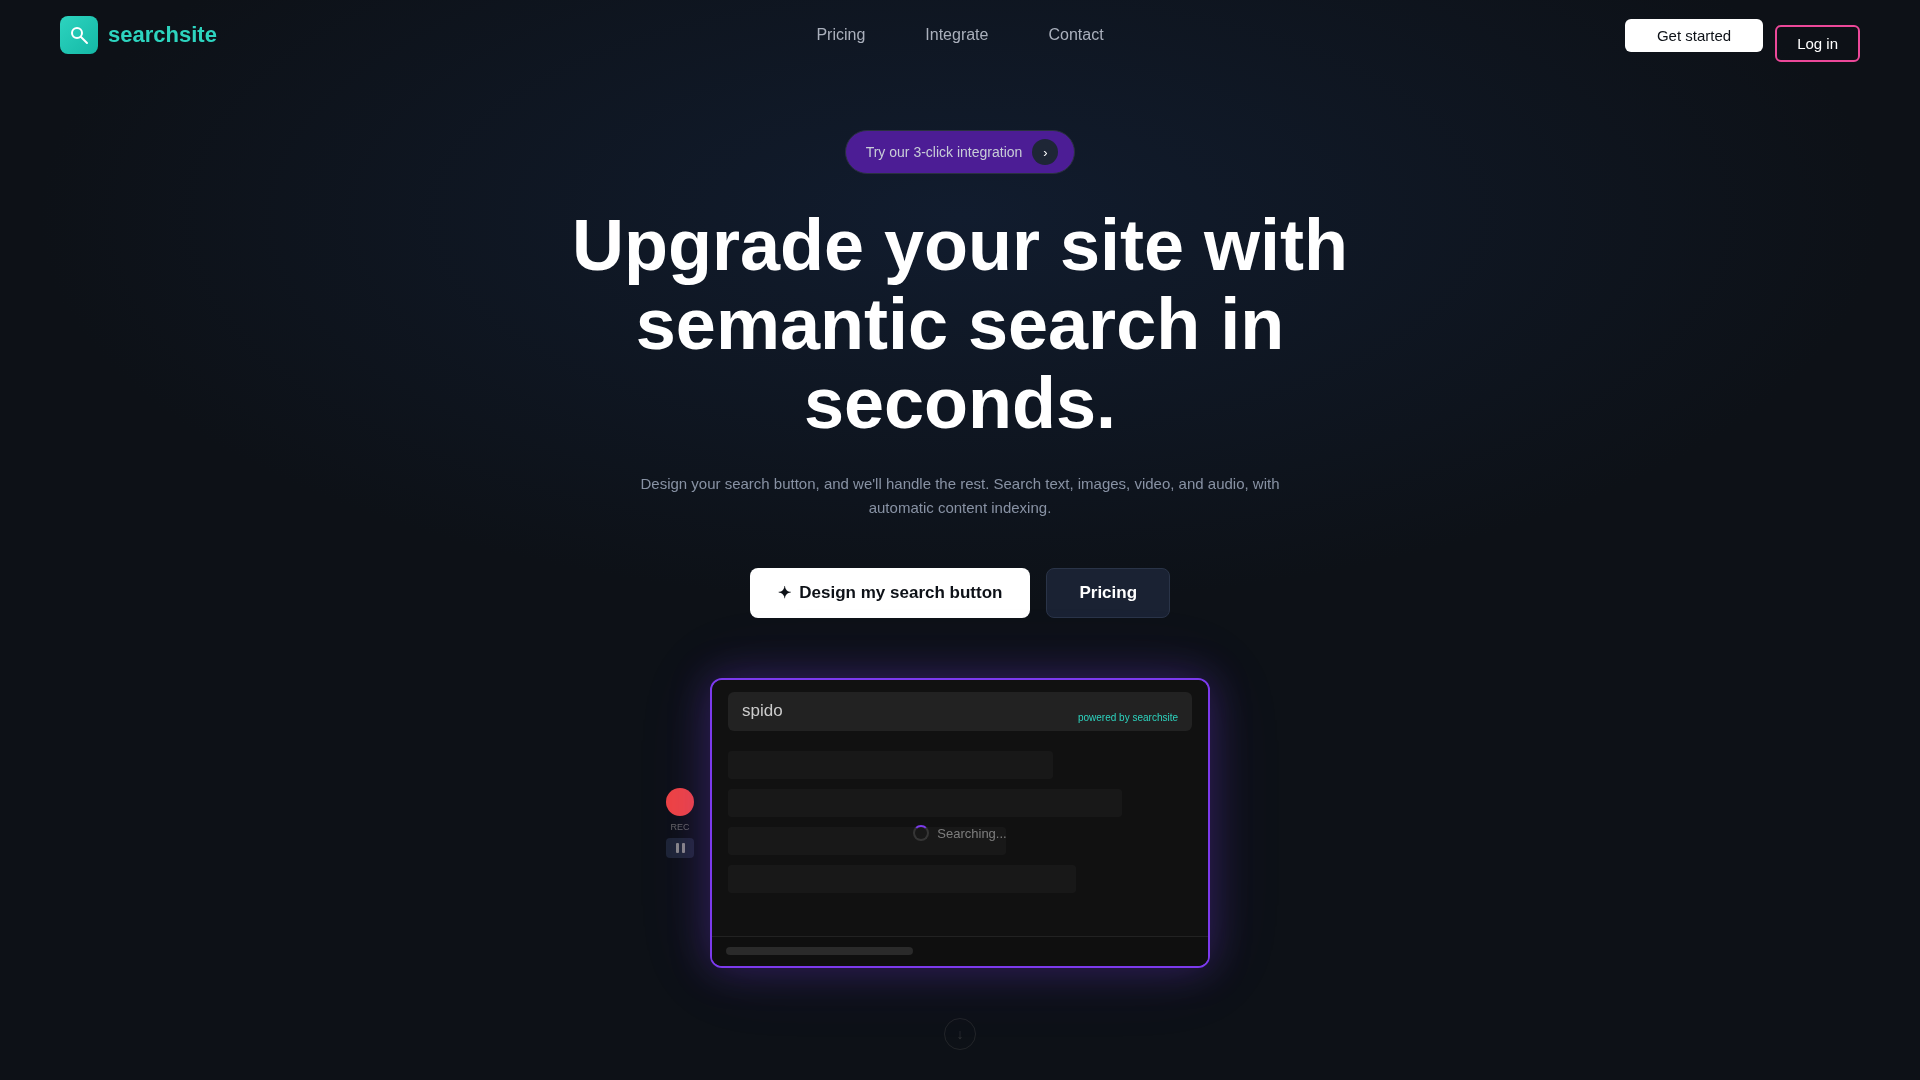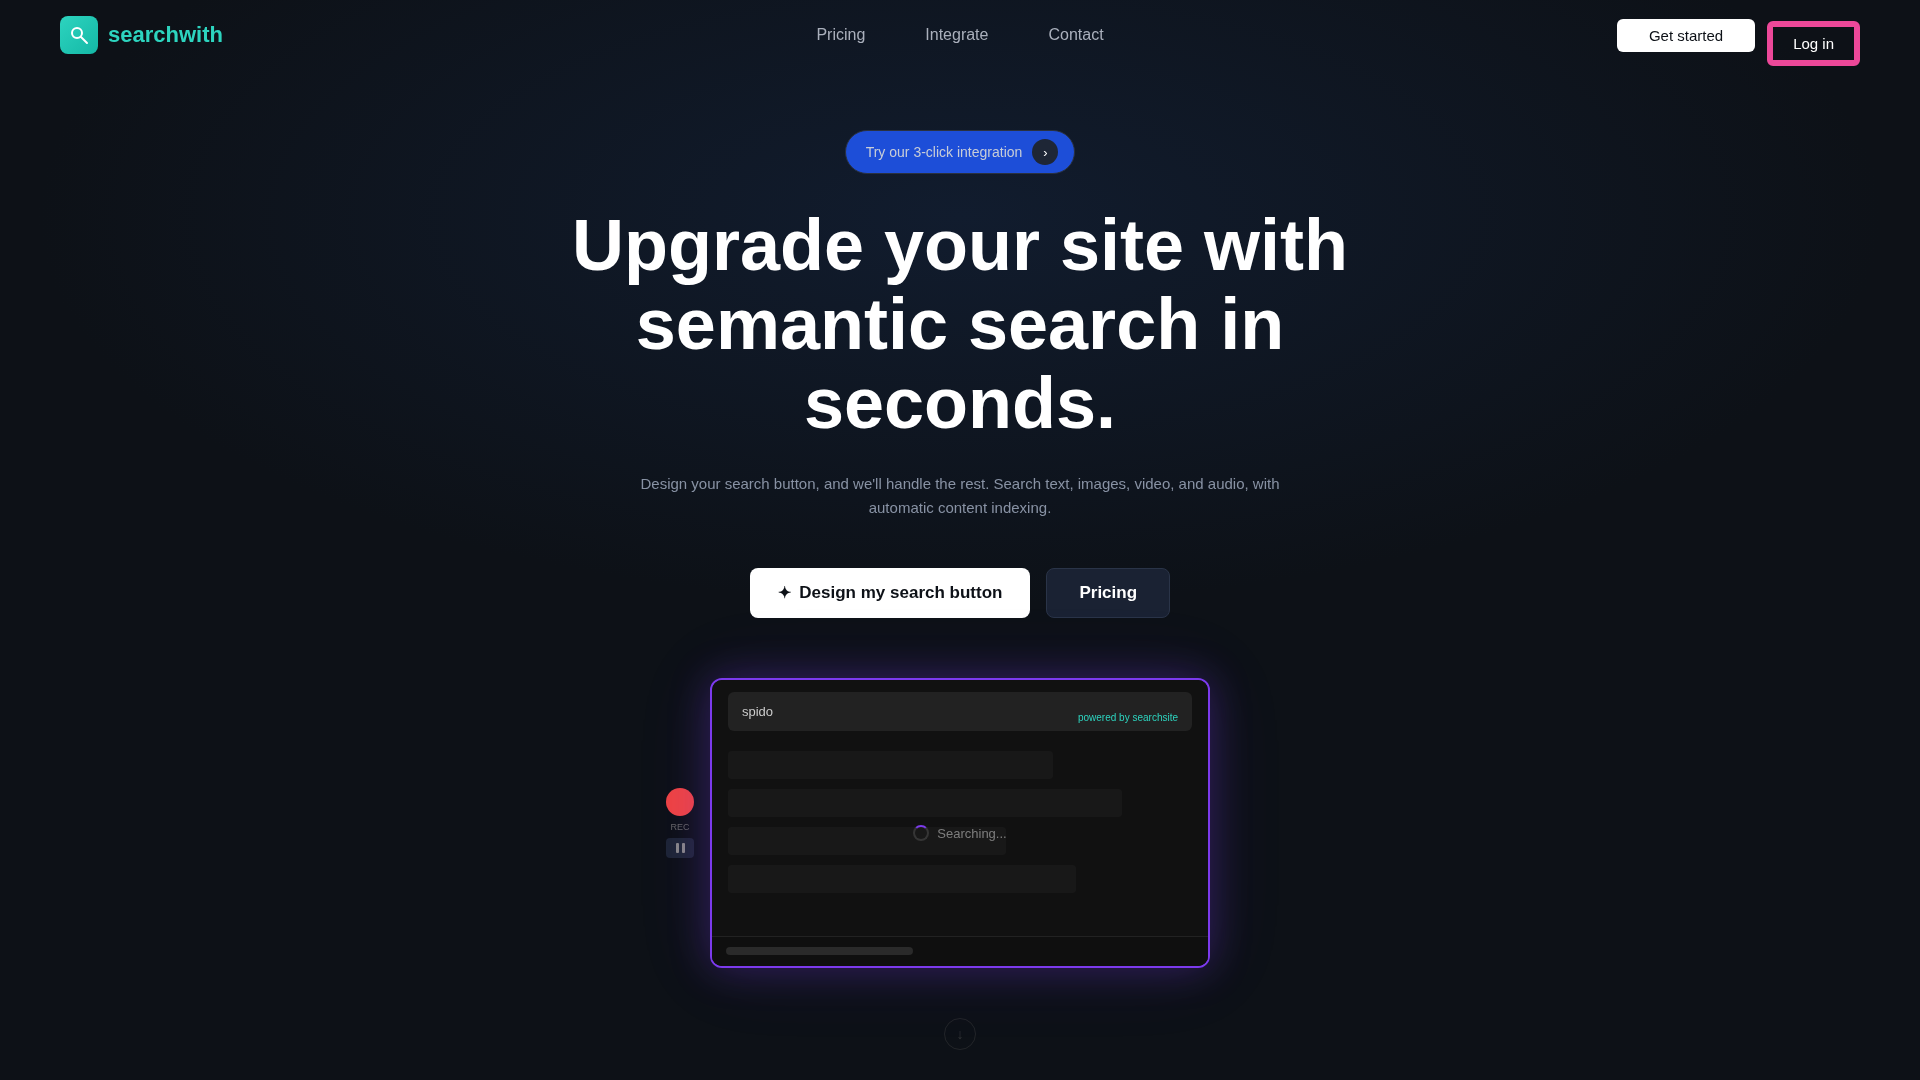--- a/index.html
+++ b/index.html
@@ -95,21 +95,21 @@
       padding: 8px 32px;
       border-radius: 6px;
       font-size: 15px;
       font-weight: 500;
       cursor: pointer;
     }
 
     .btn-login {
       background: transparent;
       color: #fff;
-      border: 6px solid #ec4899;
+      border: 2px solid #ec4899;
       padding: 8px 20px;
       border-radius: 6px;
       font-size: 15px;
       font-weight: 500;
       cursor: pointer;
       margin-top: 16px;
     }
 
     
     .hero {
@@ -119,21 +119,21 @@
       align-items: center;
       text-align: center;
       padding-top: 60px;
       z-index: 5;
     }
 
     .integration-badge {
       display: inline-flex;
       align-items: center;
       gap: 10px;
-      background: #1d4ed8;
+      background: #4c1d95;
       border: 1px solid #2a3140;
       border-radius: 30px;
       padding: 8px 16px 8px 20px;
       font-size: 14px;
       color: #c8cdd7;
       margin-bottom: 32px;
       cursor: pointer;
     }
 
     .badge-arrow {
@@ -227,21 +227,21 @@
       padding: 8px 14px;
       display: flex;
       align-items: center;
       justify-content: space-between;
       font-size: 13px;
       color: #888;
     }
 
     .demo-search-query {
       color: #ccc;
-      font-size: 13px;
+      font-size: 17px;
     }
 
     .demo-powered {
       font-size: 10px;
       color: #555;
       margin-top: 12px;
     }
 
     .demo-powered span {
       color: #2dd4bf;
@@ -355,21 +355,21 @@
 
 <nav>
   <div class="logo-area">
     <div class="logo-icon">
       <svg width="20" height="20" viewBox="0 0 20 20" fill="none">
         <circle cx="8" cy="8" r="5" stroke="white" stroke-width="2"></circle>
         <line x1="12" y1="12" x2="18" y2="18" stroke="white" stroke-width="2" stroke-linecap="round"></line>
       </svg>
     </div>
     <div class="logo-text">
-      <span>search</span><span style="color:#2dd4bf">with</span>
+      <span>search</span><span style="color:#2dd4bf">site</span>
     </div>
   </div>
 
   <ul class="nav-links">
     <li><a href="#">Pricing</a></li>
     <li><a href="#">Integrate</a></li>
     <li><a href="#">Contact</a></li>
   </ul>
 
   <div class="nav-actions">

